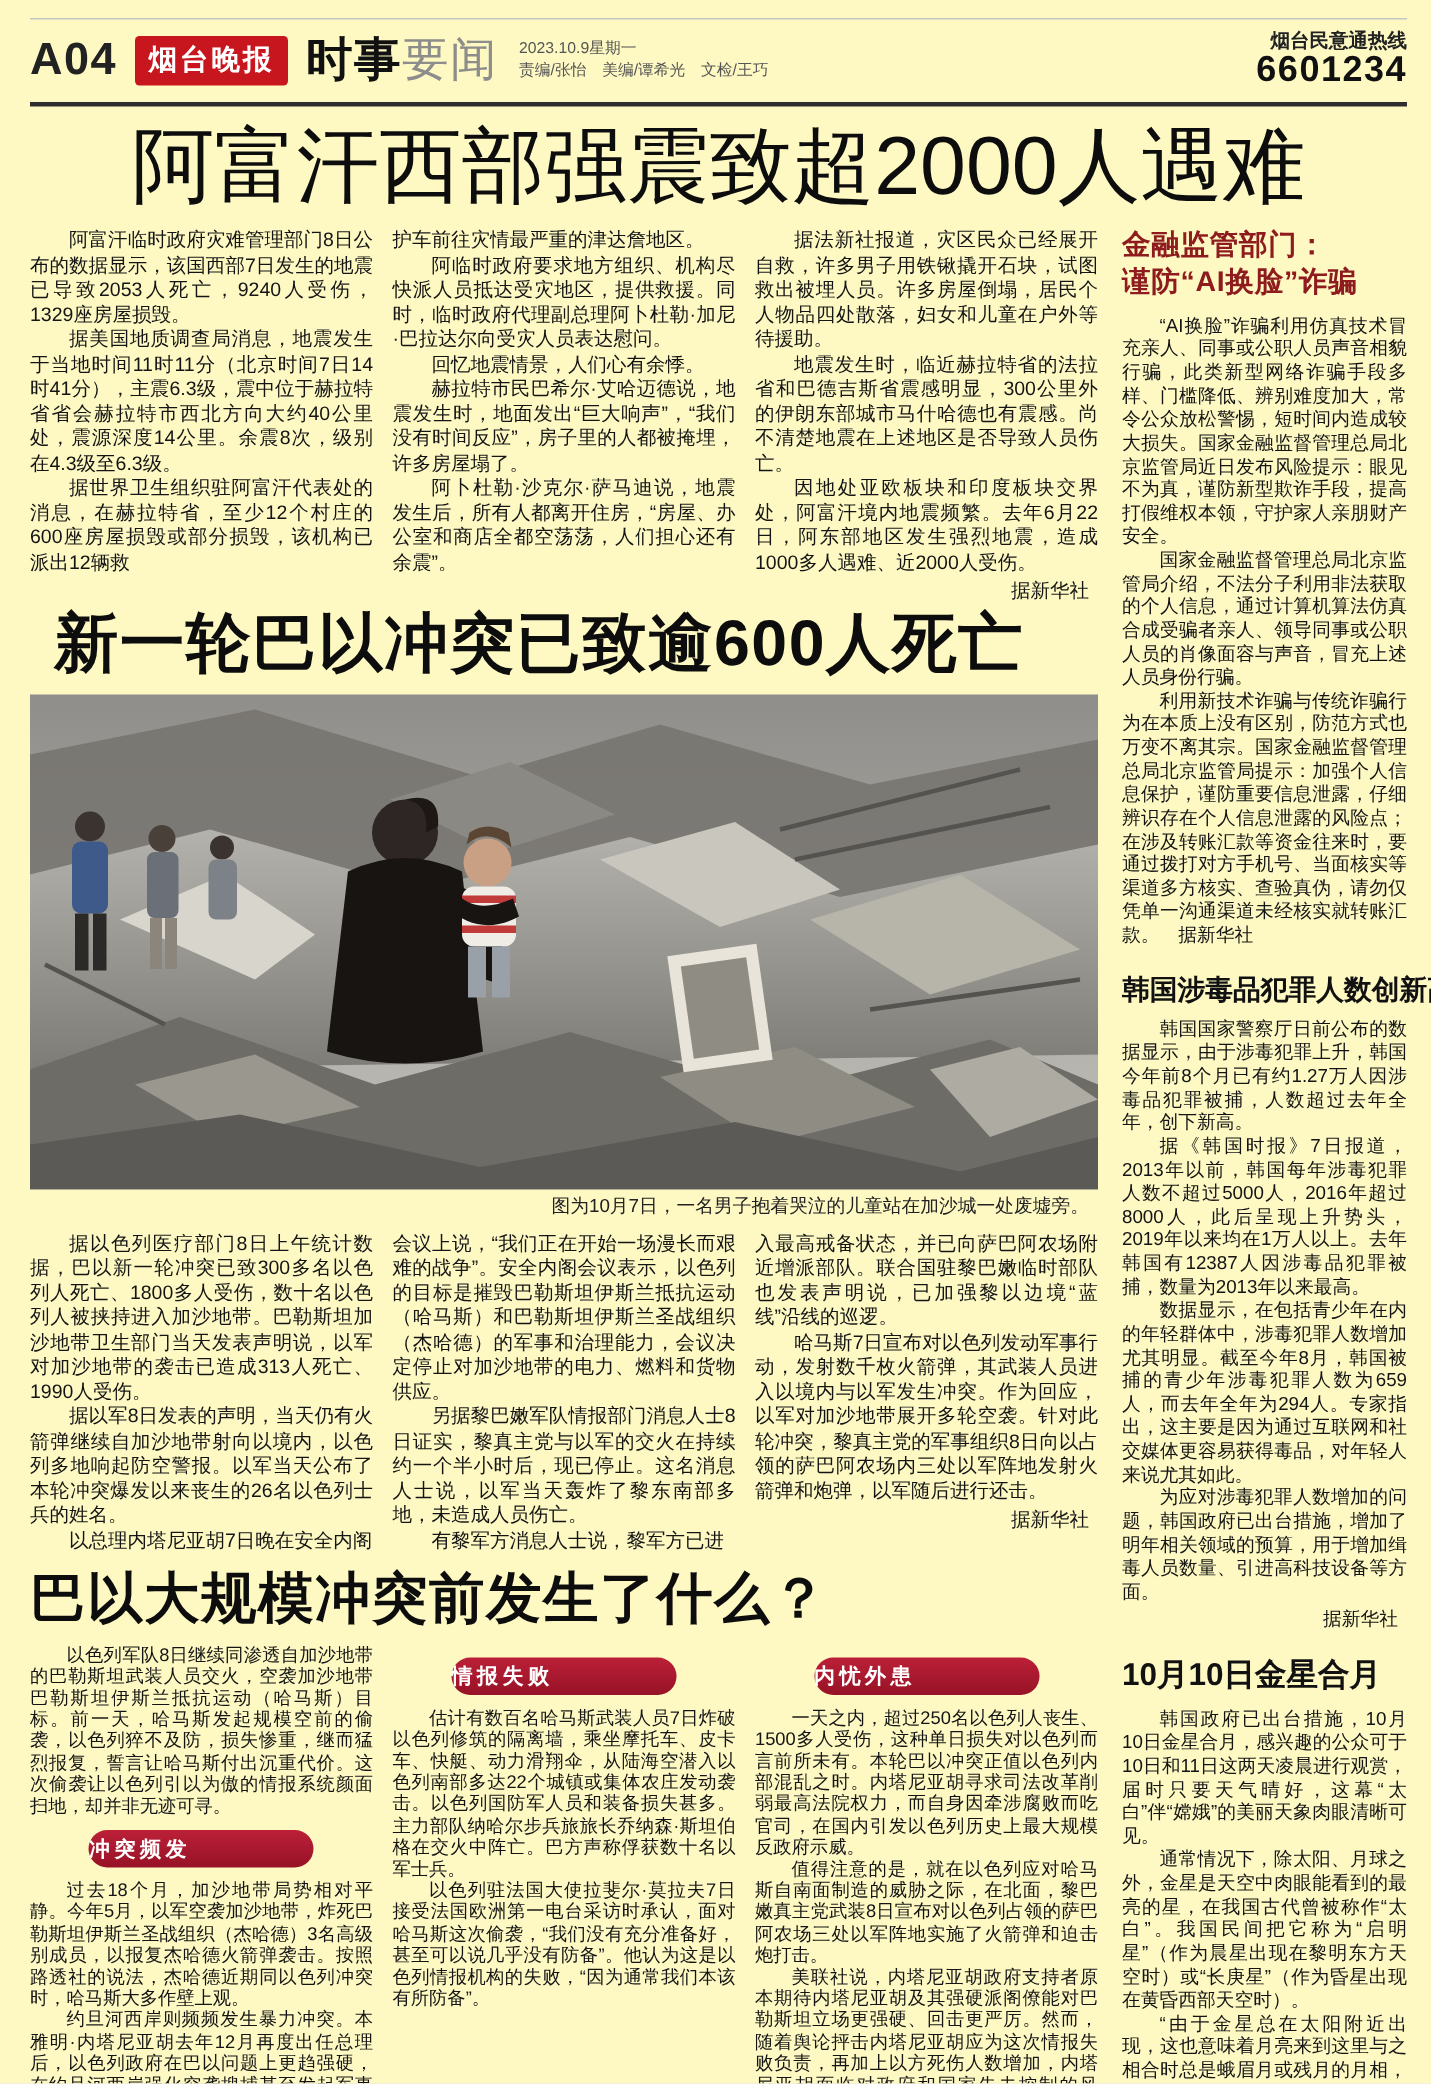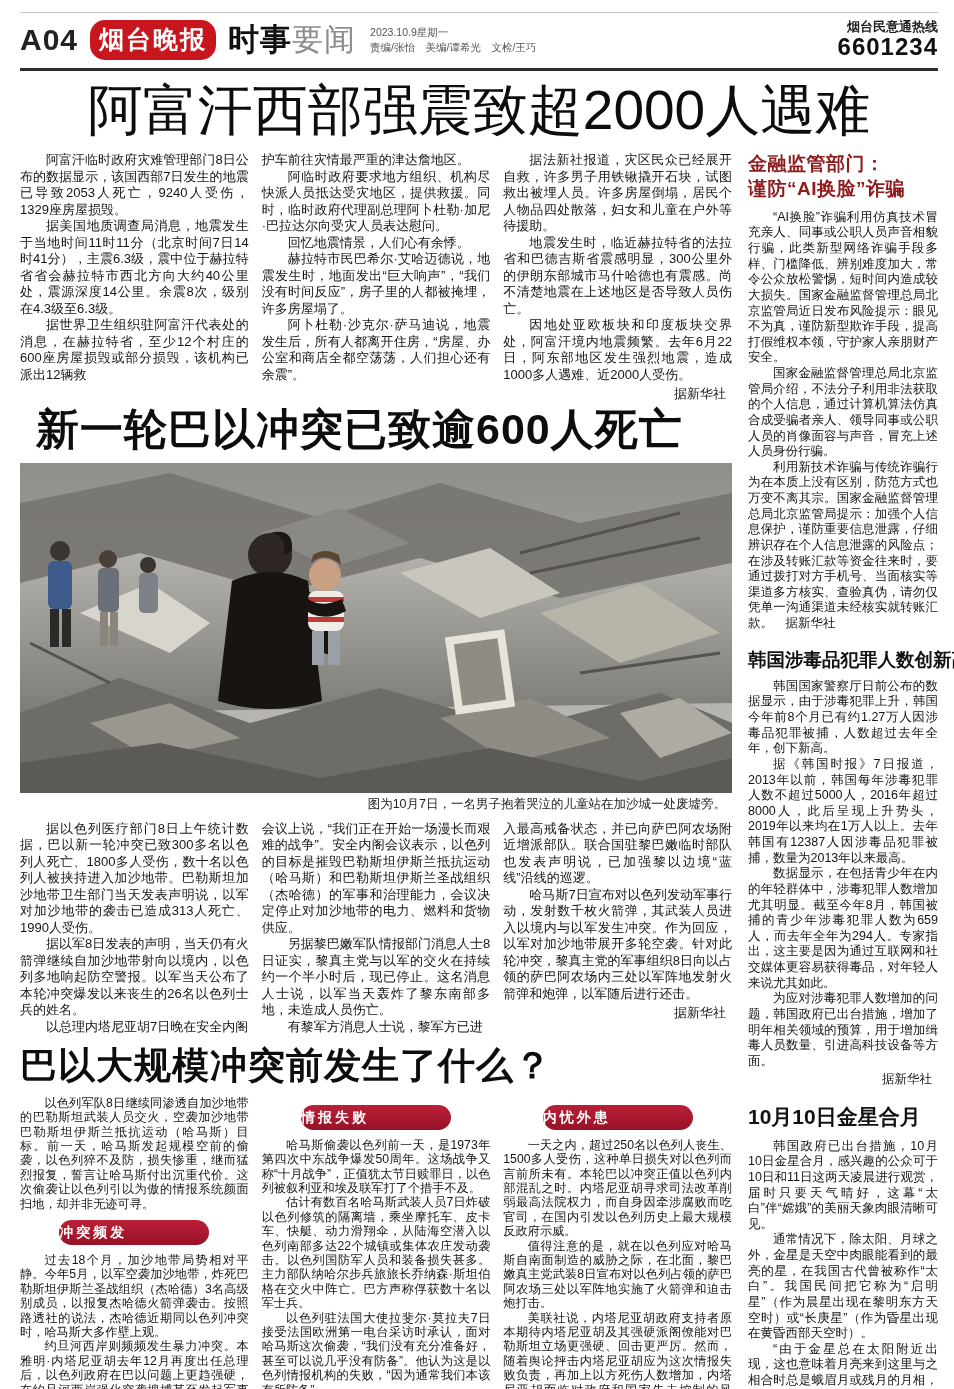--- a/index.html
+++ b/index.html
@@ -1,23 +1,23 @@
 <!DOCTYPE html>
 <html><head>
 <meta charset="utf-8">
 <style>
   *{margin:0;padding:0;box-sizing:border-box}
   html,body{background:#e9e9e7}
   body{font-family:"Liberation Sans","DejaVu Sans",sans-serif;color:#1a1a1a}
-  .page{width:954px;height:1389px;margin:0 auto;background:#ffffff;padding:12px 16px 0 20px;overflow:hidden;position:relative}
+  .page{width:954px;height:1389px;margin:0 auto;background:#fef9c3;padding:12px 16px 0 20px;overflow:hidden;position:relative}
   .toprule{border-top:1px solid #c5c5c3;margin-bottom:6px}
   
   .hdr{display:flex;align-items:center;gap:12px;padding-bottom:7px;border-bottom:3px solid #2e2e2e}
   .pageno{font-size:30px;font-weight:900;letter-spacing:1px;color:#222}
-  .masthead{background:#c8161e;color:#fff;font-family:"Liberation Serif","DejaVu Serif",serif;font-weight:900;font-size:25px;padding:3px 9px 4px;border-radius:15px;letter-spacing:2px}
+  .masthead{background:#c8161e;color:#fff;font-family:"Liberation Serif","DejaVu Serif",serif;font-weight:900;font-size:19px;padding:3px 9px 4px;border-radius:3px;letter-spacing:2px}
   .section{display:flex;align-items:baseline}
   .sec-b{font-size:31px;font-weight:900;color:#111;letter-spacing:1px}
   .sec-l{font-size:31px;font-weight:400;color:#8d8d8b;letter-spacing:1px}
   .dateblk{font-size:10.5px;color:#555;line-height:1.45;margin-left:2px}
   .hotline{margin-left:auto;text-align:right;line-height:1.1}
   .hot-label{font-size:13px;font-weight:700;color:#222}
   .hot-num{font-size:24px;font-weight:900;color:#111;letter-spacing:1px}
   
   .h-main{font-size:55px;font-weight:400;color:#0d0d0d;text-align:center;letter-spacing:0;line-height:1.08;margin:10px 0 12px;white-space:nowrap}
   .h-2{font-size:43px;font-weight:700;color:#0d0d0d;letter-spacing:1px;line-height:1.05;margin:4px 16px 10px;white-space:nowrap}
@@ -198,21 +198,20 @@
               </div>
             <span class="tag">冲突频发</span>
             <div>
                 <p class="para ind">过去18个月，加沙地带局势相对平静。今年5月，以军空袭加沙地带，炸死巴勒斯坦伊斯兰圣战组织（杰哈德）3名高级别成员，以报复杰哈德火箭弹袭击。按照路透社的说法，杰哈德近期同以色列冲突时，哈马斯大多作壁上观。</p>
                 <p class="para ind">约旦河西岸则频频发生暴力冲突。本雅明·内塔尼亚胡去年12月再度出任总理后，以色列政府在巴以问题上更趋强硬，在约旦河西岸强化突袭搜捕甚至发起军事行动，地区紧张局势加剧。</p>
               </div>
           </div>
           <div class="col">
             <span class="tag">情报失败</span>
             <div>
-                <p class="para ind">哈马斯偷袭以色列前一天，是1973年第四次中东战争爆发50周年。这场战争又称“十月战争”，正值犹太节日赎罪日，以色列被叙利亚和埃及联军打了个措手不及。</p>
                 <p class="para ind">估计有数百名哈马斯武装人员7日炸破以色列修筑的隔离墙，乘坐摩托车、皮卡车、快艇、动力滑翔伞，从陆海空潜入以色列南部多达22个城镇或集体农庄发动袭击。以色列国防军人员和装备损失甚多。主力部队纳哈尔步兵旅旅长乔纳森·斯坦伯格在交火中阵亡。巴方声称俘获数十名以军士兵。</p>
                 <p class="para ind">以色列驻法国大使拉斐尔·莫拉夫7日接受法国欧洲第一电台采访时承认，面对哈马斯这次偷袭，“我们没有充分准备好，甚至可以说几乎没有防备”。他认为这是以色列情报机构的失败，“因为通常我们本该有所防备”。</p>
               </div>
           </div>
           <div class="col">
             <span class="tag">内忧外患</span>
             <div>
                 <p class="para ind">一天之内，超过250名以色列人丧生、1500多人受伤，这种单日损失对以色列而言前所未有。本轮巴以冲突正值以色列内部混乱之时。内塔尼亚胡寻求司法改革削弱最高法院权力，而自身因牵涉腐败而吃官司，在国内引发以色列历史上最大规模反政府示威。</p>
                 <p class="para ind">值得注意的是，就在以色列应对哈马斯自南面制造的威胁之际，在北面，黎巴嫩真主党武装8日宣布对以色列占领的萨巴阿农场三处以军阵地实施了火箭弹和迫击炮打击。</p>
                 <p class="para ind">美联社说，内塔尼亚胡政府支持者原本期待内塔尼亚胡及其强硬派阁僚能对巴勒斯坦立场更强硬、回击更严厉。然而，随着舆论抨击内塔尼亚胡应为这次情报失败负责，再加上以方死伤人数增加，内塔尼亚胡面临对政府和国家失去控制的风险。</p>

